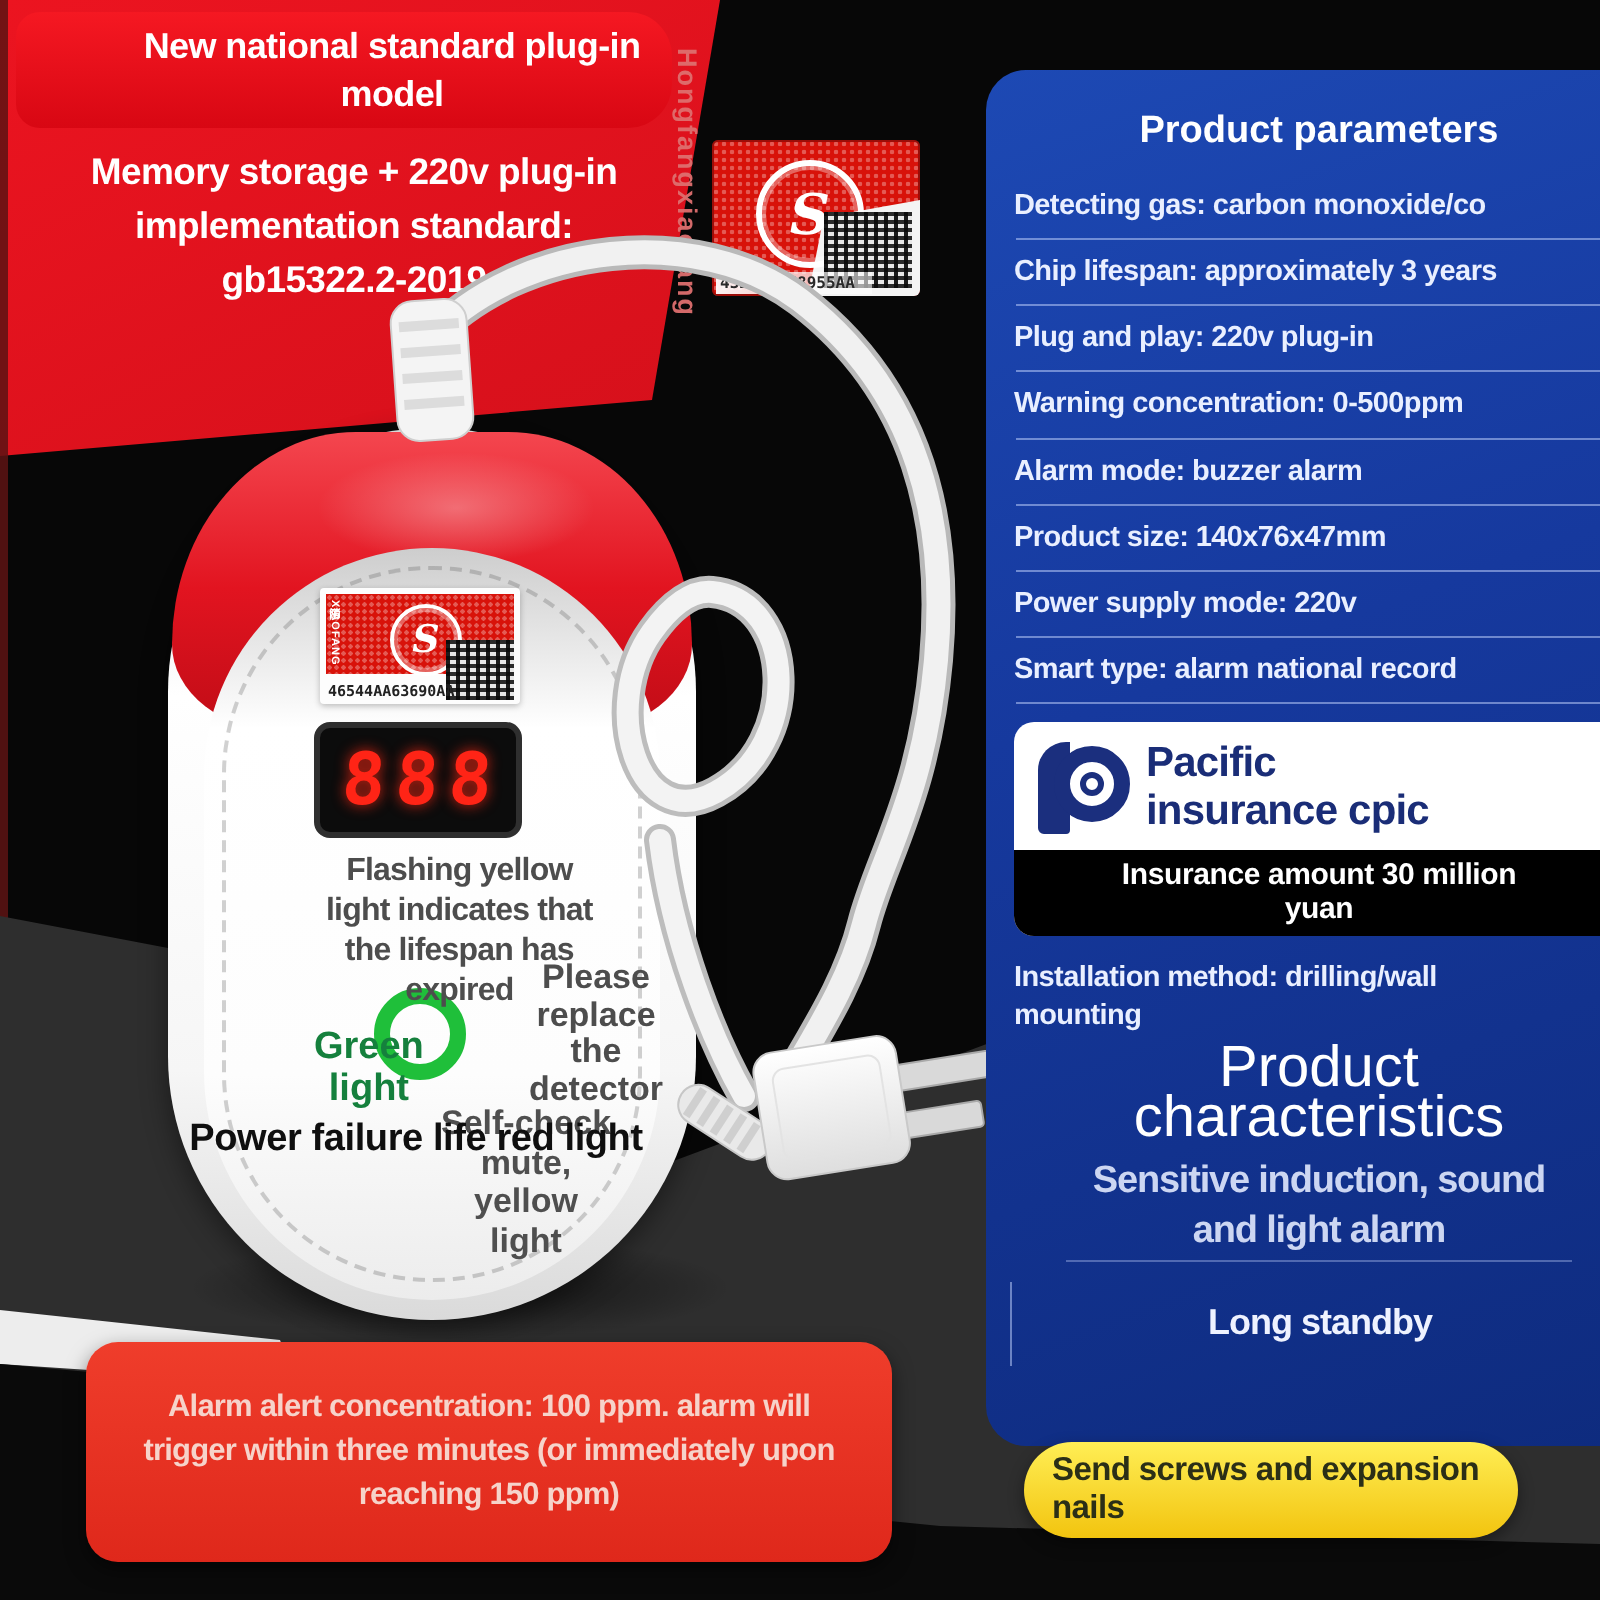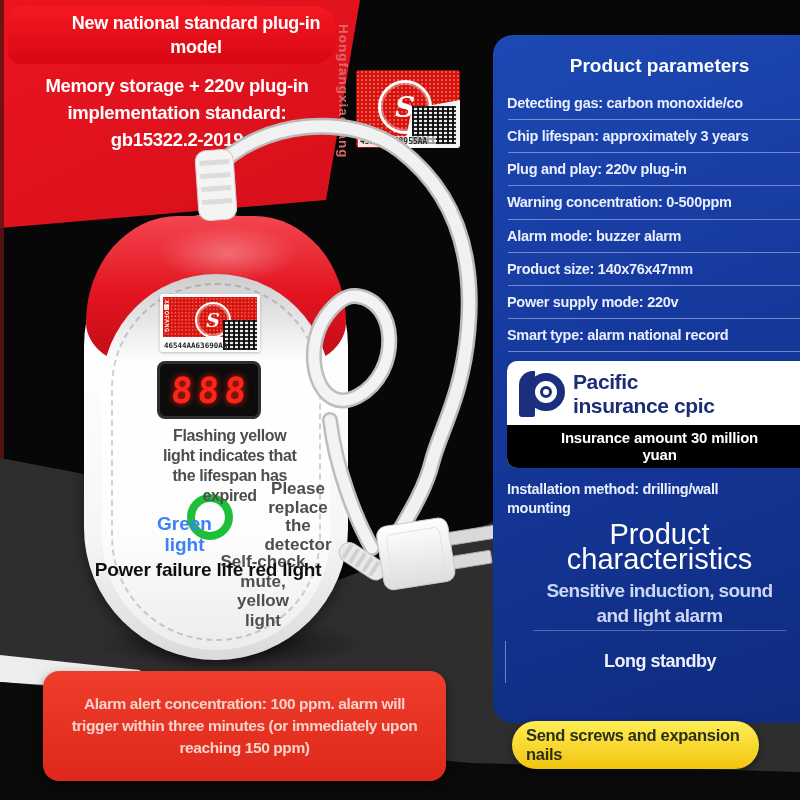--- a/index.html
+++ b/index.html
@@ -83,21 +83,21 @@
     text-shadow:0 0 7px rgba(255,40,20,.85);margin-right:-5px;}
 
   .green-ring{left:187px;top:494px;width:46px;height:46px;border:8px solid #1fbf3a;border-radius:50%;
     box-sizing:border-box;}
 
   
   .lbl{white-space:pre-line;text-align:center;}
   .lbl-flashing{left:163px;top:426px;font-size:16px;font-weight:600;color:#4d4d4d;line-height:20px;letter-spacing:-.4px;}
   .lbl-replace{left:262px;top:480px;transform:translateX(-50%);text-align:center;
     font-size:17px;font-weight:600;color:#4d4d4d;line-height:18.5px;margin-left:36px;}
-  .lbl-green{left:157px;top:513px;font-size:19px;font-weight:bold;color:#3b82f6;line-height:21px;}
+  .lbl-green{left:157px;top:513px;font-size:19px;font-weight:bold;color:#15803d;line-height:21px;}
   .lbl-selfcheck{left:263px;top:552px;transform:translateX(-50%);text-align:center;
     font-size:17px;font-weight:600;color:#4f4f4f;line-height:19.5px;}
   .lbl-power{left:208px;top:559px;transform:translateX(-50%);font-size:19px;font-weight:800;
     color:#0f0f0f;letter-spacing:-.2px;white-space:nowrap;}
 
   
   .panel{left:493px;top:35px;width:333px;height:688px;border-radius:20px;box-sizing:border-box;
     background:linear-gradient(160deg,#1d49b4 0%,#16399e 42%,#0e2b7e 100%);
     padding:12px 12px 0;color:#e9efff;}
   .panel-title{text-align:center;font-size:19px;font-weight:bold;color:#fff;margin:8px 0 10px;}

